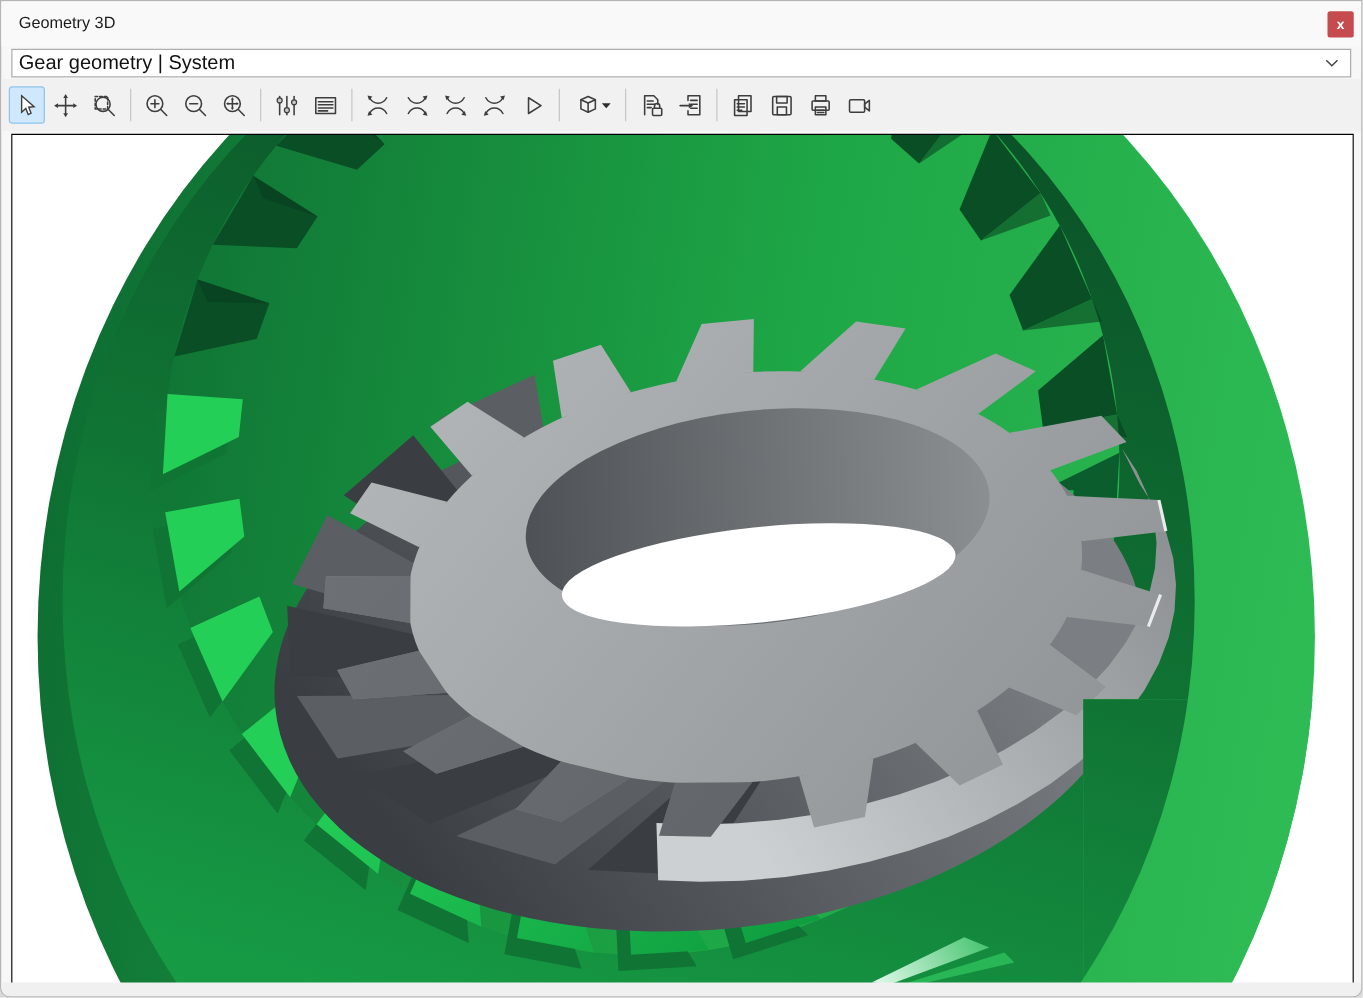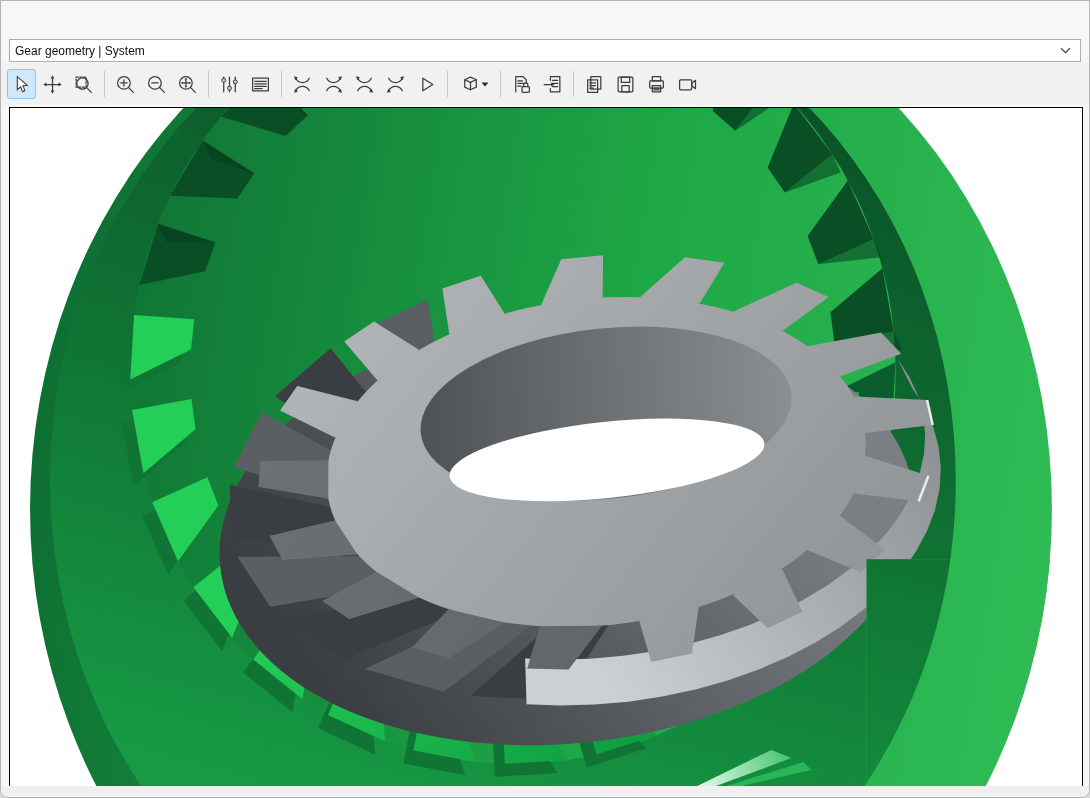--- a/index.html
+++ b/index.html
@@ -7,21 +7,21 @@
           border-radius:0 0 8px 8px;overflow:hidden;box-sizing:border-box;}
   
   #titlebar{position:absolute;left:0;top:0;right:0;height:36px;background:#f9f9f9;}
   #title{position:absolute;left:14px;top:9px;font-size:13px;color:#1b1b1b;}
   #closebtn{position:absolute;top:8px;right:6px;width:21px;height:21px;background:#c64b4f;
             border:none;border-radius:2px;color:#fff;font-size:11px;font-weight:bold;
             line-height:20px;text-align:center;padding:0;cursor:default;font-family:"Liberation Sans",sans-serif;}
   
   #combo{position:absolute;left:8px;right:8px;top:38px;height:23px;background:#fff;
          border:1px solid #adadad;box-sizing:border-box;display:flex;align-items:center;}
-  #combo .val{font-size:12px;color:#111;padding-left:5px;flex:1;}
+  #combo .val{font-size:16px;color:#111;padding-left:5px;flex:1;}
   #combo .chev{margin-right:9px;}
   
   #toolbar{position:absolute;left:0;top:62px;right:0;height:42px;background:#f1f1f1;
            display:flex;align-items:center;padding-left:5px;box-sizing:border-box;}
   .sep{width:1px;height:26px;background:#c7c7c7;margin:0 5px;flex:none;}
   .tb{width:29px;height:30px;flex:none;display:flex;align-items:center;justify-content:center;
       background:transparent;border:1px solid transparent;border-radius:3px;padding:0;margin:0 1px;}
   .tb.active{background:#cfe8fb;border-color:#8fc4ec;}
   .tb.wide{width:40px;}
   .ic{width:21px;height:21px;display:block;}
@@ -32,20 +32,24 @@
   #viewport{position:absolute;left:8px;top:106px;width:1074px;height:681px;
             border:1.5px solid #000;box-sizing:border-box;background:#fff;}
   #scene{width:100%;height:100%;display:block;}
   #bottomstrip{position:absolute;left:0;right:0;bottom:0;height:11px;background:#f0f0f0;}
 </style>
 </head>
 <body>
 
 <div id="window">
 
+  <div id="titlebar">
+    <span id="title">Geometry 3D</span>
+    <button id="closebtn"><span>x</span></button>
+  </div>
 
   <div id="combo">
     <span class="val">Gear geometry | System</span>
     <svg class="chev" width="11" height="7" viewBox="0 0 11 7">
       <path d="M1,1.2 L5.5,5.6 L10,1.2" fill="none" stroke="#444" stroke-width="1.2"></path>
     </svg>
   </div>
 
   <div id="toolbar">
 

